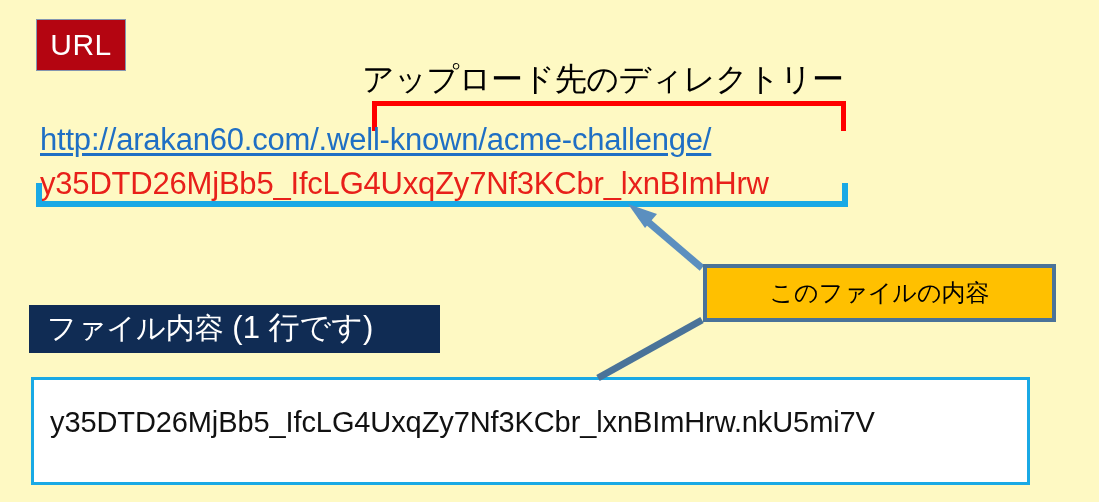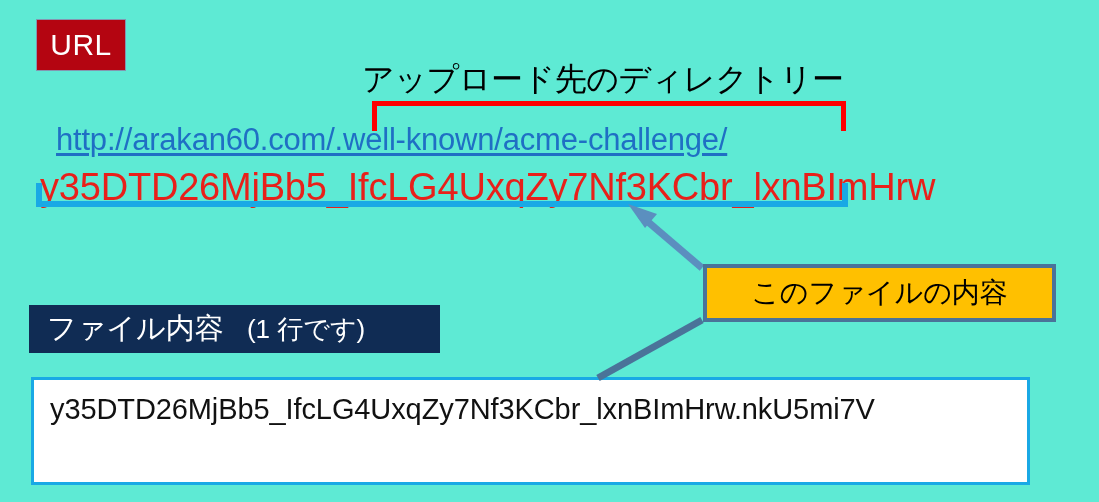--- a/index.html
+++ b/index.html
@@ -7,21 +7,21 @@
     padding: 0;
     background: #ffffff;
   }
   body {
     font-family: "Liberation Sans", "DejaVu Sans", sans-serif;
   }
   #canvas {
     position: relative;
     width: 1099px;
     height: 502px;
-    background: #5eead4;
+    background: #fef9c3;
     overflow: hidden;
   }
 
   
   .url-badge {
     position: absolute;
     left: 36px;
     top: 19px;
     width: 90px;
     height: 52px;
@@ -72,33 +72,32 @@
 
   
   .url-line1 {
     position: absolute;
     left: 40px;
     top: 122px;
     font-size: 31px;
     color: #1F6FC4;
     white-space: nowrap;
     letter-spacing: -0.2px;
-    margin-left: 16px;
   }
   .url-line1 .u-link {
     text-decoration: underline;
     text-underline-offset: 3px;
   }
 
   
   .url-line2 {
     position: absolute;
     left: 40px;
     top: 166px;
-    font-size: 38px;
+    font-size: 31px;
     color: #E8201A;
     white-space: nowrap;
     letter-spacing: -0.2px;
   }
 
   
   .cyan-bracket {
     position: absolute;
     left: 36px;
     top: 183px;
@@ -130,22 +129,21 @@
     height: 48px;
     background: #102C54;
     color: #ffffff;
     font-size: 29px;
     line-height: 46px;
     padding-left: 18px;
     box-sizing: border-box;
     white-space: nowrap;
   }
   .file-badge .sub {
-    font-size: 26px;
-    margin-left: 16px;
+    font-size: 31px;
   }
 
   
   .file-box {
     position: absolute;
     left: 31px;
     top: 377px;
     width: 999px;
     height: 108px;
     border: 3px solid #19A9E5;
@@ -153,35 +151,35 @@
     background: #ffffff;
   }
   .file-box .fc-line {
     position: absolute;
     left: 16px;
     font-size: 29px;
     color: #111111;
     white-space: nowrap;
     letter-spacing: -0.1px;
   }
-  .file-box .fc-line-1 { top: 13px; }
+  .file-box .fc-line-1 { top: 26px; }
   .file-box .fc-line-2 { top: 57px; }
 
   
   .callout {
     position: absolute;
     left: 703px;
     top: 264px;
     width: 353px;
     height: 58px;
     background: #FFC000;
     border: 4px solid #4A7399;
     box-sizing: border-box;
     color: #000000;
-    font-size: 28px;
+    font-size: 24px;
     line-height: 50px;
     text-align: center;
     white-space: nowrap;
   }
 
   
   .connectors {
     position: absolute;
     left: 0;
     top: 0;

